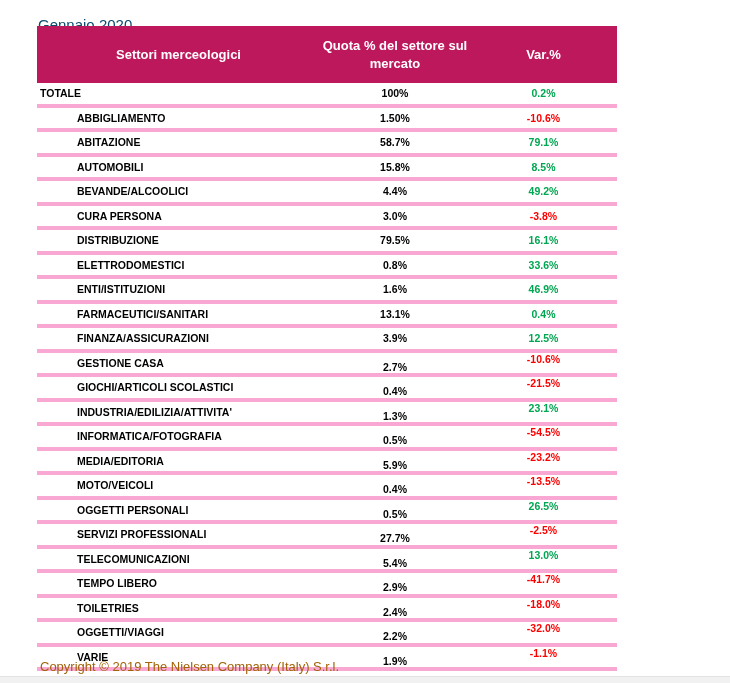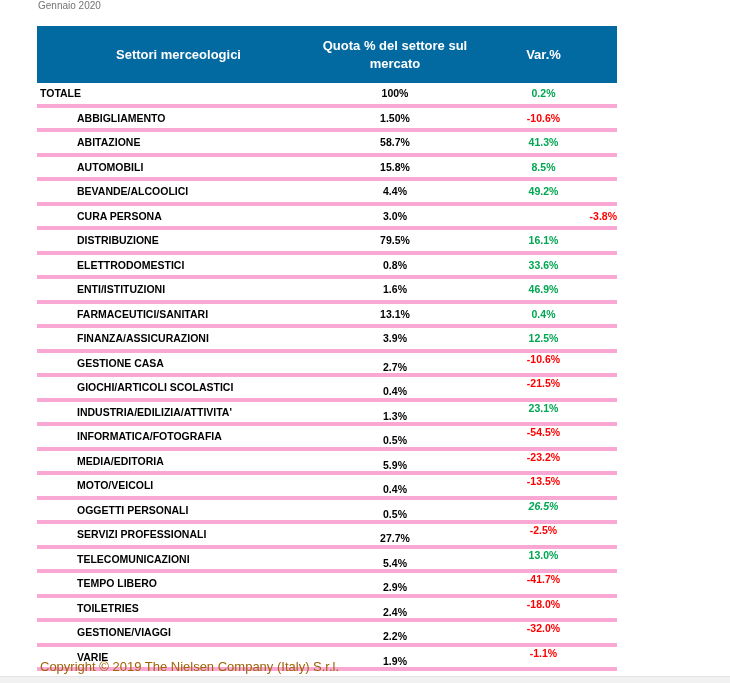--- a/index.html
+++ b/index.html
@@ -11,23 +11,23 @@
   .page {
     position: relative;
     width: 730px;
     height: 683px;
     background: #ffffff;
     overflow: hidden;
   }
   .title {
     position: absolute;
     left: 38px;
-    top: 0;
-    font-size: 10px;
-    color: #737373;
+    top: 16px;
+    font-size: 15px;
+    color: #0c4a6e;
   }
   .table {
     position: absolute;
     left: 37px;
     top: 26px;
     width: 580px;
   }
   .thead {
     display: flex;
     height: 57px;
@@ -83,61 +83,61 @@
   }
 </style>
 </head>
 <body>
 
 <div class="page">
 
   <div class="title">Gennaio 2020</div>
 
   <div class="table">
-    <div class="thead" style="background: #0369a1;">
+    <div class="thead" style="background: #be185d;">
       <div class="col-sector">Settori merceologici</div>
       <div class="col-quota">Quota % del settore sul mercato</div>
       <div class="col-var">Var.%</div>
     </div>
     <div class="tbody" id="tbody">
   <div class="row total">
     <div class="cell col-sector">TOTALE</div>
     <div class="cell col-quota">100%</div>
     <div class="cell col-var" style="color: rgb(0, 166, 81);">0.2%</div>
   </div>
 
   <div class="row">
     <div class="cell col-sector">ABBIGLIAMENTO</div>
     <div class="cell col-quota">1.50%</div>
     <div class="cell col-var" style="color: rgb(255, 0, 0);">-10.6%</div>
   </div>
 
   <div class="row">
     <div class="cell col-sector">ABITAZIONE</div>
     <div class="cell col-quota">58.7%</div>
-    <div class="cell col-var" style="color: rgb(0, 166, 81);">41.3%</div>
+    <div class="cell col-var" style="color: rgb(0, 166, 81);">79.1%</div>
   </div>
 
 
   <div class="row">
     <div class="cell col-sector">AUTOMOBILI</div>
     <div class="cell col-quota">15.8%</div>
     <div class="cell col-var" style="color: rgb(0, 166, 81);">8.5%</div>
   </div>
 
   <div class="row">
     <div class="cell col-sector">BEVANDE/ALCOOLICI</div>
     <div class="cell col-quota">4.4%</div>
     <div class="cell col-var" style="color: rgb(0, 166, 81);">49.2%</div>
   </div>
 
   <div class="row">
     <div class="cell col-sector">CURA PERSONA</div>
     <div class="cell col-quota">3.0%</div>
-    <div class="cell col-var" style="color: rgb(255, 0, 0); text-align: right;">-3.8%</div>
+    <div class="cell col-var" style="color: rgb(255, 0, 0);">-3.8%</div>
   </div>
 
   <div class="row">
     <div class="cell col-sector">DISTRIBUZIONE</div>
     <div class="cell col-quota">79.5%</div>
     <div class="cell col-var" style="color: rgb(0, 166, 81);">16.1%</div>
   </div>
 
   <div class="row">
     <div class="cell col-sector">ELETTRODOMESTICI</div>
@@ -195,21 +195,21 @@
 
   <div class="row offset">
     <div class="cell col-sector">MOTO/VEICOLI</div>
     <div class="cell col-quota">0.4%</div>
     <div class="cell col-var" style="color: rgb(255, 0, 0);">-13.5%</div>
   </div>
 
   <div class="row offset">
     <div class="cell col-sector">OGGETTI PERSONALI</div>
     <div class="cell col-quota">0.5%</div>
-    <div class="cell col-var" style="color: rgb(0, 166, 81); font-style: italic;">26.5%</div>
+    <div class="cell col-var" style="color: rgb(0, 166, 81);">26.5%</div>
   </div>
 
   <div class="row offset">
     <div class="cell col-sector">SERVIZI PROFESSIONALI</div>
     <div class="cell col-quota">27.7%</div>
     <div class="cell col-var" style="color: rgb(255, 0, 0);">-2.5%</div>
   </div>
 
   <div class="row offset">
     <div class="cell col-sector">TELECOMUNICAZIONI</div>
@@ -223,21 +223,21 @@
     <div class="cell col-var" style="color: rgb(255, 0, 0);">-41.7%</div>
   </div>
 
   <div class="row offset">
     <div class="cell col-sector">TOILETRIES</div>
     <div class="cell col-quota">2.4%</div>
     <div class="cell col-var" style="color: rgb(255, 0, 0);">-18.0%</div>
   </div>
 
   <div class="row offset">
-    <div class="cell col-sector">GESTIONE/VIAGGI</div>
+    <div class="cell col-sector">OGGETTI/VIAGGI</div>
     <div class="cell col-quota">2.2%</div>
     <div class="cell col-var" style="color: rgb(255, 0, 0);">-32.0%</div>
   </div>
 
   <div class="row offset">
     <div class="cell col-sector">VARIE</div>
     <div class="cell col-quota">1.9%</div>
     <div class="cell col-var" style="color: rgb(255, 0, 0);">-1.1%</div>
   </div>
 </div>

